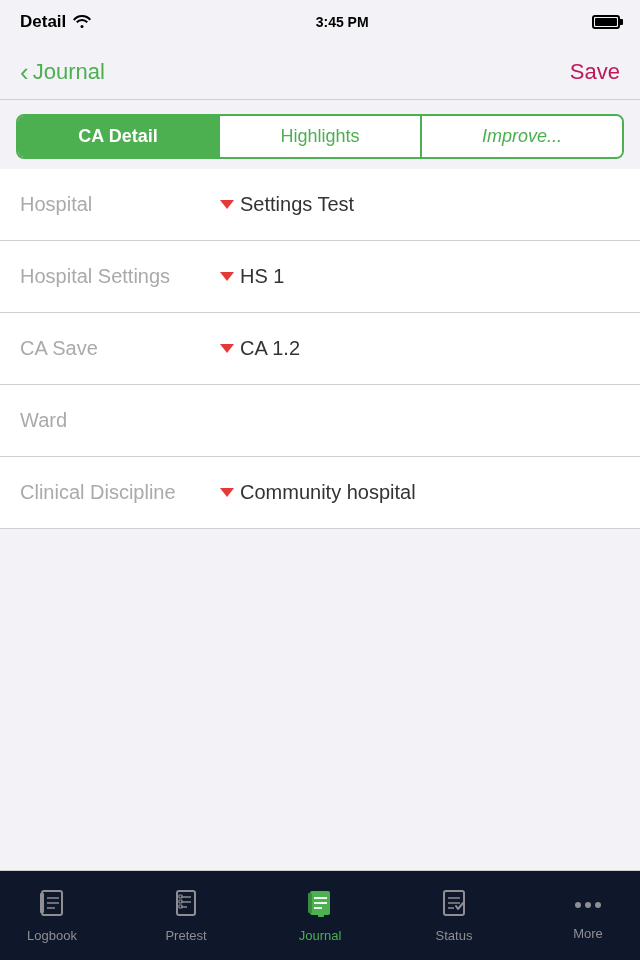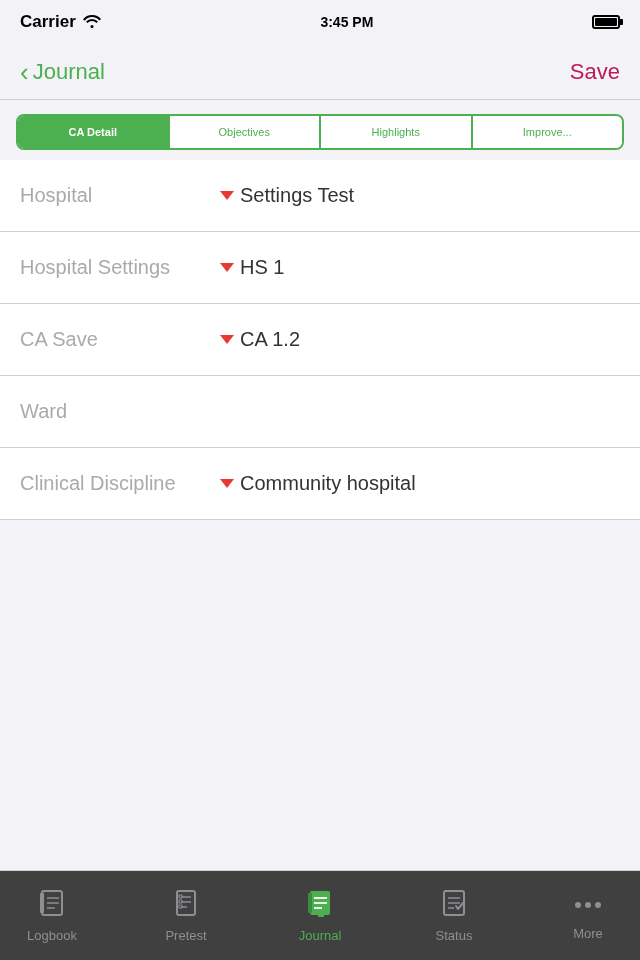--- a/index.html
+++ b/index.html
@@ -110,28 +110,29 @@
     .segment-tabs {
       display: flex;
       border: 2px solid #4caf50;
       border-radius: 8px;
       overflow: hidden;
     }
     .segment-tab {
       flex: 1;
       padding: 10px 0;
       text-align: center;
-      font-size: 11px;
+      font-size: 18px;
       color: #4caf50;
       background: white;
       cursor: pointer;
       border-right: 2px solid #4caf50;
     }
     .segment-tab:last-child {
       border-right: none;
+      font-style: italic;
     }
     .segment-tab.active {
       background: #4caf50;
       color: white;
       font-weight: 600;
     }
 
     
     .form-content {
       background: #0369a1;
@@ -174,21 +175,21 @@
       color: #333;
     }
 
     
     .tab-bar {
       position: absolute;
       bottom: 0;
       left: 0;
       right: 0;
       height: 90px;
-      background: #404040;
+      background: #0f172a;
       border-top: 1px solid #d0d0d0;
       display: flex;
       align-items: center;
       gap: 30px;
     }
     .tab-item {
       flex: 1;
       display: flex;
       flex-direction: column;
       align-items: center;
@@ -226,21 +227,21 @@
     .status-icon svg {
       width: 30px;
       height: 30px;
     }
   </style>
 </head>
 <body>
 
 <div class="status-bar">
   <div class="carrier">
-    <span>Carrier</span>
+    <span>Detail</span>
     <span class="wifi-icon">
       <svg width="20" height="16" viewBox="0 0 20 16">
         <path d="M10 13a1.5 1.5 0 1 1 0 3 1.5 1.5 0 0 1 0-3z" fill="#000"></path>
         <path d="M10 9c1.8 0 3.4.8 4.5 2l1.5-1.5A8.5 8.5 0 0 0 10 7a8.5 8.5 0 0 0-6 2.5L5.5 11A6.5 6.5 0 0 1 10 9z" fill="#000"></path>
         <path d="M10 5c3 0 5.7 1.3 7.5 3.4L19 6.9A11.5 11.5 0 0 0 10 3a11.5 11.5 0 0 0-9 4.3l1.5 1.5C4.3 6.5 7 5 10 5z" fill="#000"></path>
       </svg>
     </span>
   </div>
   <span class="time">3:45 PM</span>
   <div class="battery-area">
@@ -255,23 +256,20 @@
     <span class="chevron">‹</span>
     <span>Journal</span>
   </div>
   <span class="nav-save">Save</span>
 </div>
 
 <div class="segment-container">
   <div class="segment-tabs">
     <div class="segment-tab active">
       <span>CA Detail</span>
-    </div>
-    <div class="segment-tab">
-      <span>Objectives</span>
     </div>
     <div class="segment-tab">
       <span>Highlights</span>
     </div>
     <div class="segment-tab">
       <span>Improve...</span>
     </div>
   </div>
 </div>
 

